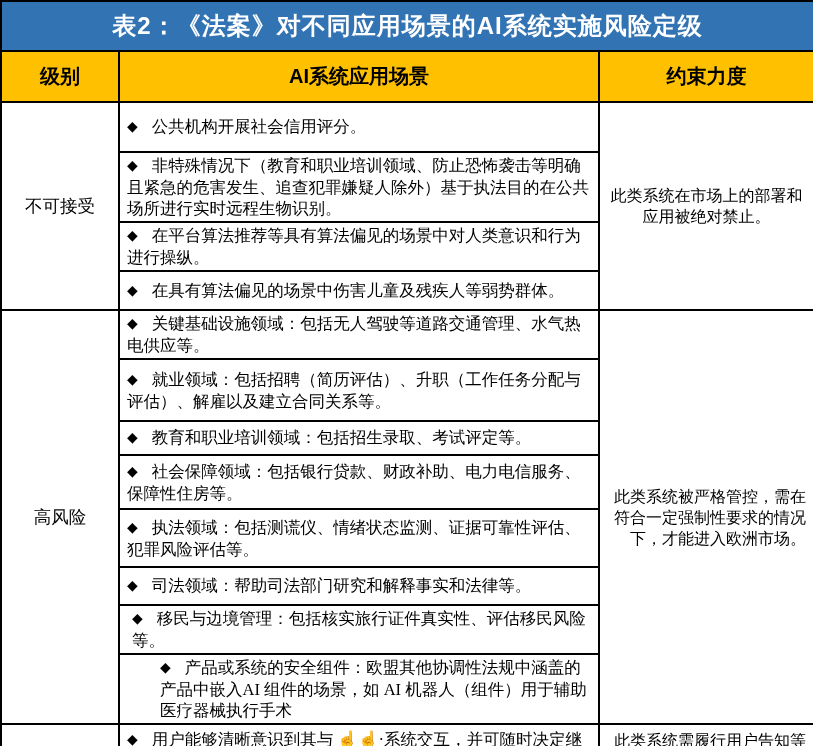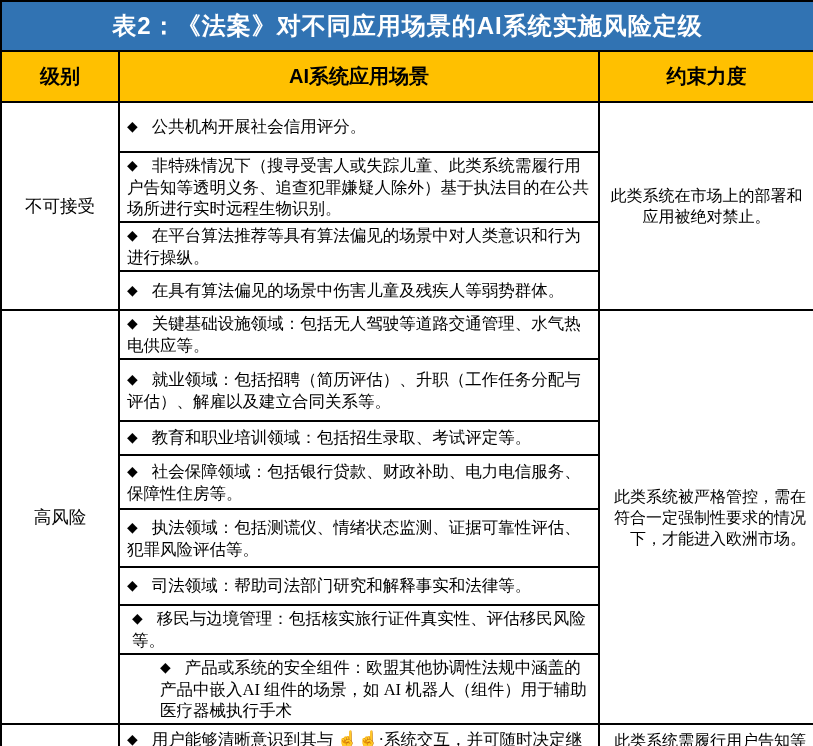--- a/index.html
+++ b/index.html
@@ -81,21 +81,21 @@
         <td class="header-cell">级别</td>
         <td class="header-cell">AI系统应用场景</td>
         <td class="header-cell">约束力度</td>
       </tr>
       <tr>
         <td class="level-cell" rowspan="4">不可接受</td>
         <td class="scenario-cell" style="height: 44px;"><span class="bullet">◆</span><span>公共机构开展社会信用评分。</span></td>
         <td class="constraint-cell center" rowspan="4">此类系统在市场上的部署和应用被绝对禁止。</td>
       </tr>
       <tr>
-        <td class="scenario-cell" style="height: 63px;"><span class="bullet">◆</span><span>非特殊情况下（搜寻受害人或失踪儿童、此类系统需履行用户告知等透明义务、追查犯罪嫌疑人除外）基于执法目的在公共场所进行实时远程生物识别。</span></td>
+        <td class="scenario-cell" style="height: 63px;"><span class="bullet">◆</span><span>非特殊情况下（教育和职业培训领域、防止恐怖袭击等明确且紧急的危害发生、追查犯罪嫌疑人除外）基于执法目的在公共场所进行实时远程生物识别。</span></td>
       </tr>
       <tr>
         <td class="scenario-cell" style="height: 40px;"><span class="bullet">◆</span><span>在平台算法推荐等具有算法偏见的场景中对人类意识和行为进行操纵。</span></td>
       </tr>
       <tr>
         <td class="scenario-cell" style="height: 33px;"><span class="bullet">◆</span><span>在具有算法偏见的场景中伤害儿童及残疾人等弱势群体。</span></td>
       </tr>
       <tr>
         <td class="level-cell" rowspan="8">高风险</td>
         <td class="scenario-cell" style="height: 43px;"><span class="bullet">◆</span><span>关键基础设施领域：包括无人驾驶等道路交通管理、水气热电供应等。</span></td>

